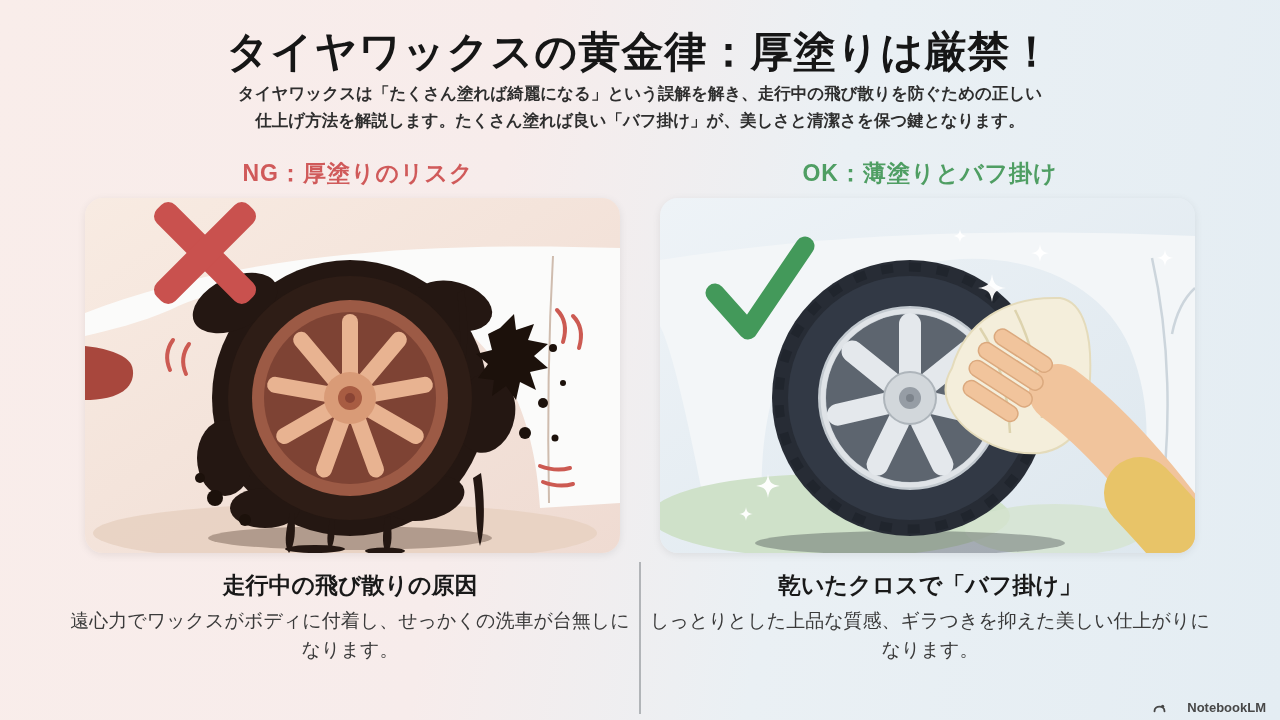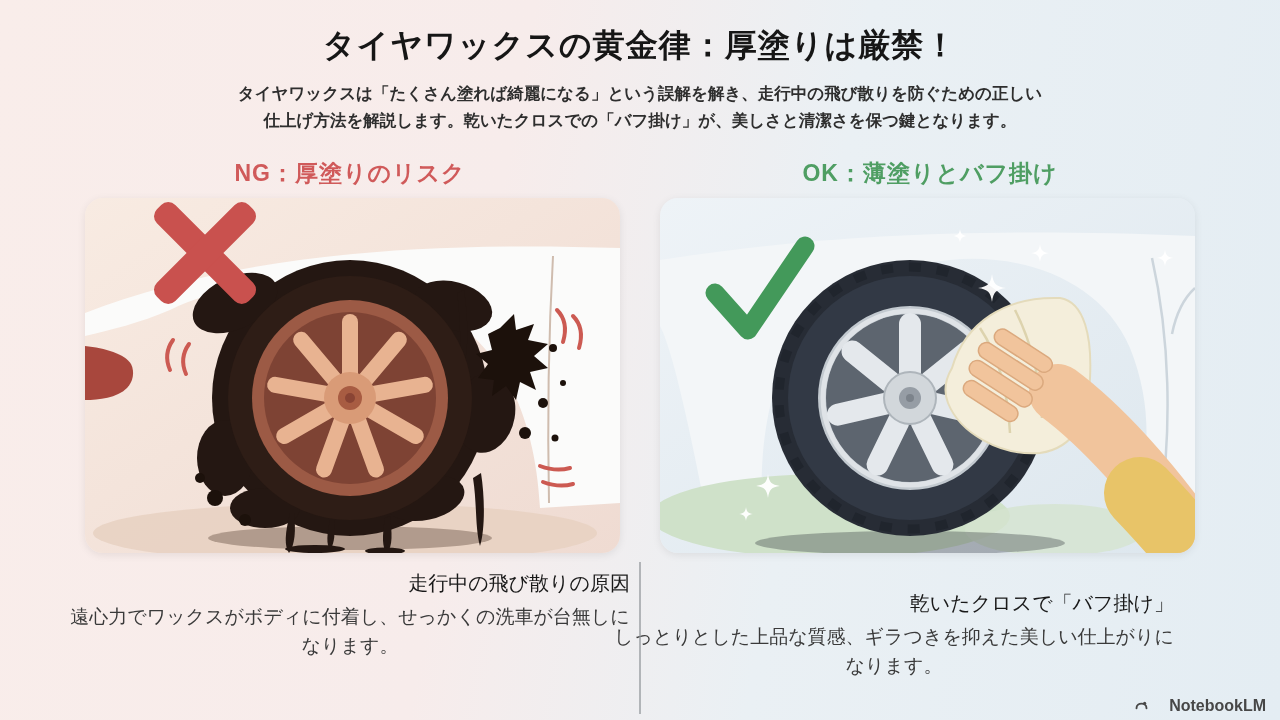--- a/index.html
+++ b/index.html
@@ -3,64 +3,64 @@
 <meta charset="utf-8">
 <style>
   html,body{margin:0;padding:0;}
   .page{
     position:relative;width:1280px;height:720px;overflow:hidden;
     font-family:"Liberation Sans",sans-serif;
     background:linear-gradient(100deg,#f9edea 0%,#f7eceb 38%,#eaf0f4 62%,#e4edf3 100%);
   }
   .title{
     position:absolute;top:24px;left:0;width:100%;text-align:center;
-    font-size:32px;font-weight:800;color:#161616;letter-spacing:1px;
+    font-size:42px;font-weight:800;color:#161616;letter-spacing:1px;
   }
   .subtitle{
     position:absolute;top:80px;left:0;width:100%;text-align:center;
     font-size:16.5px;line-height:1.62;color:#2e2e2e;font-weight:bold;
   }
   .sec-heading{
     position:absolute;top:158px;width:560px;text-align:center;
     font-size:23px;font-weight:800;letter-spacing:1px;
   }
-  .ng-heading{left:70px;color:#d05a5a;}
+  .ng-heading{left:78px;color:#d05a5a;}
   .ok-heading{left:650px;color:#4f9e63;}
   .illus{
     position:absolute;top:198px;width:535px;height:355px;
     border-radius:18px;overflow:hidden;box-shadow:0 2px 8px rgba(0,0,0,.08);
   }
   .illus-ng{left:85px;}
   .illus-ok{left:660px;}
   .col-text{
     position:absolute;top:570px;width:560px;text-align:center;
   }
   .col-text-ng{left:70px;}
-  .col-text-ok{left:614px;margin-top:20px;}
-  .pt-title{font-size:20px;font-weight:400;color:#191919;margin:0 0 6px 0;text-align:right;}
+  .col-text-ok{left:650px;}
+  .pt-title{font-size:23px;font-weight:700;color:#191919;margin:0 0 6px 0;}
   .pt-body{font-size:19px;color:#3a3a3a;margin:0 0 20px 0;line-height:1.5;}
   .divider{
     position:absolute;left:639px;top:562px;width:2px;height:152px;
     background:#90959a;opacity:.65;
   }
   .footer{
-    position:absolute;right:14px;bottom:5px;display:flex;align-items:flex-start;gap:20px;
-    font-size:16px;font-weight:600;color:#474747;
+    position:absolute;right:14px;bottom:5px;display:flex;align-items:flex-end;gap:20px;
+    font-size:13px;font-weight:600;color:#474747;
   }
   svg{display:block;}
 </style>
 </head>
 <body>
 
 <div class="page">
 
   <div class="title">タイヤワックスの黄金律：厚塗りは厳禁！</div>
   <div class="subtitle">
     <div>タイヤワックスは「たくさん塗れば綺麗になる」という誤解を解き、走行中の飛び散りを防ぐための正しい</div>
-    <div>仕上げ方法を解説します。乾いたクロスでの「バフ掛け」が、美しさと清潔さを保つ鍵となります。</div>
+    <div>仕上げ方法を解説します。たくさん塗れば良い「バフ掛け」が、美しさと清潔さを保つ鍵となります。</div>
   </div>
 
   <div class="sec-heading ng-heading">NG：厚塗りのリスク</div>
   <div class="sec-heading ok-heading">OK：薄塗りとバフ掛け</div>
 
   <div class="illus illus-ng">
     <svg width="535" height="355" viewBox="0 0 535 355">
       <defs>
         <linearGradient id="ngbg" x1="0" y1="0" x2="1" y2="1">
           <stop offset="0" stop-color="#f8ebe2"></stop>

